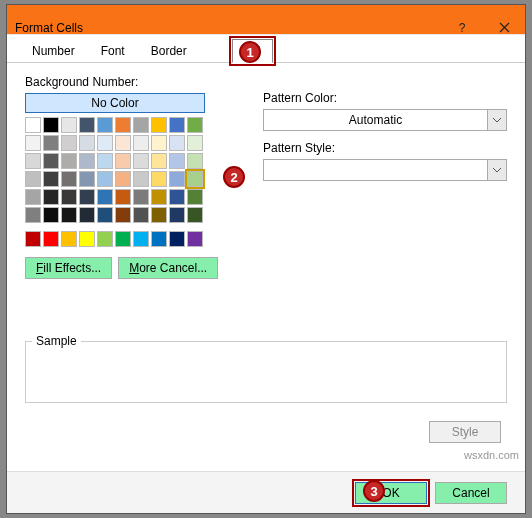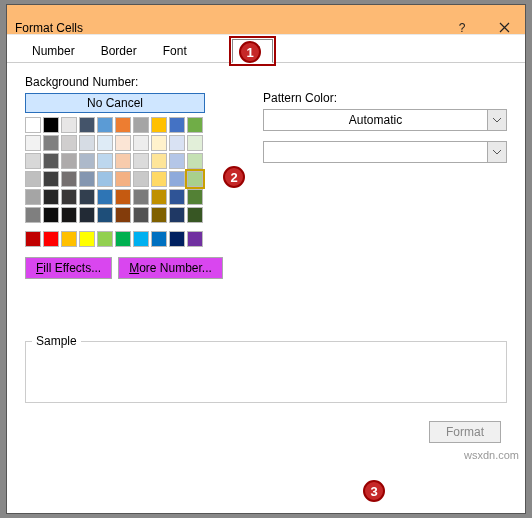--- a/index.html
+++ b/index.html
@@ -1,36 +1,36 @@
 <!DOCTYPE html>
 <html><head>
 <meta charset="utf-8">
 <style>
   * { box-sizing: border-box; font-family: "Segoe UI", Tahoma, sans-serif; font-size: 12px; }
   body { margin: 0; background: #888; }
   .dialog { width: 520px; height: 510px; margin: 4px auto; background: #fff; border: 1px solid #555; position: relative; }
-  .titlebar { height: 30px; display: flex; align-items: center; padding: 16px 0 0 8px; background: #fdba74; border-bottom: 1px solid #e8e8e8; }
+  .titlebar { height: 30px; display: flex; align-items: center; padding: 16px 0 0 8px; background: #f97316; border-bottom: 1px solid #e8e8e8; }
   .titlebar .title { flex: 1; font-size: 12px; }
   .titlebar .tbtn { width: 42px; height: 30px; display: flex; align-items: center; justify-content: center; color: #222; }
   .tabstrip { display: flex; gap: 0; padding: 4px 12px 0 12px; }
   .tab { padding: 4px 12px; border: 1px solid transparent; border-bottom: 1px solid #ccc; position: relative; cursor: default; }
   .tab.selected { border: 1px solid #888; border-bottom: 1px solid #fff; }
   .tab.selected.outline { outline: 2px solid #a00000; outline-offset: 1px; margin-left: 32px; }
   .tabline { border-top: 1px solid #ccc; margin-top: -1px; }
   .body { padding: 12px 18px 8px 18px; display: flex; gap: 28px; }
   .leftcol { width: 210px; }
   .rightcol { flex: 1; margin-top: 16px; }
   .label { margin-bottom: 4px; }
   .nocolor { width: 180px; height: 20px; background: #cfe6ff; border: 1px solid #2a6fbb; display: flex; align-items: center; justify-content: center; margin-bottom: 4px; }
   .palette { display: flex; flex-direction: column; gap: 2px; }
   .row { display: flex; gap: 2px; }
   .swatch { width: 16px; height: 16px; border: 1px solid #bbb; }
   .swatch.sel { outline: 2px solid #c9a000; outline-offset: 0; }
   .btnbar { display: flex; gap: 6px; margin-top: 10px; }
-  .btn { background: #d946ef; border: 1px solid #aaa; padding: 3px 10px; cursor: default; }
+  .btn { background: #86efac; border: 1px solid #aaa; padding: 3px 10px; cursor: default; }
   .btn u { text-decoration: underline; }
   .select { display: flex; margin-bottom: 10px; }
   .select .val { flex: 1; border: 1px solid #aaa; border-right: none; padding: 3px 6px; background: #fff; text-align: center; height: 22px; }
   .select .arrow { width: 20px; height: 22px; border: 1px solid #aaa; background: #e9e9e9; display: flex; align-items: center; justify-content: center; }
   .sample-area { position: absolute; left: 18px; right: 18px; top: 330px; }
   .group { border: 1px solid #ccc; height: 62px; margin-top: 6px; position: relative; }
   .group-label { position: absolute; top: -8px; left: 6px; background: #fff; padding: 0 4px; }
   .footer-clear { position: absolute; right: 24px; top: 416px; }
   .footer { position: absolute; left: 0; right: 0; bottom: 0; height: 42px; border-top: 1px solid #ddd; display: flex; align-items: center; justify-content: flex-end; gap: 8px; padding-right: 18px; background: #f4f4f4; }
   .btn.wide { width: 72px; text-align: center; }
@@ -48,31 +48,31 @@
     <div class="tbtn">?</div>
     <div class="tbtn">
       <svg width="11" height="11" viewBox="0 0 11 11">
           <path d="M1 1 L10 10 M10 1 L1 10" stroke="#222" stroke-width="1.2"></path>
         </svg>
     </div>
   </div>
 
   <div class="tabstrip">
     <div class="tab">Number</div>
+    <div class="tab">Font</div>
     <div class="tab">Border</div>
-    <div class="tab">Font</div>
     <div class="tab selected outline">Fill</div>
   </div>
   <div class="tabline"></div>
 
   <div class="body">
     <div class="leftcol">
       <div class="label"><span>Background Number:</span></div>
       <div class="nocolor">
-          <span>No Cancel</span>
+          <span>No Color</span>
         </div>
       <div class="palette" id="palette">
           <div class="row">
             <div class="swatch" style="background: rgb(255, 255, 255);"></div>
             <div class="swatch" style="background: rgb(0, 0, 0);"></div>
             <div class="swatch" style="background: rgb(231, 230, 230);"></div>
             <div class="swatch" style="background: rgb(68, 84, 106);"></div>
             <div class="swatch" style="background: rgb(91, 155, 213);"></div>
             <div class="swatch" style="background: rgb(237, 125, 49);"></div>
             <div class="swatch" style="background: rgb(165, 165, 165);"></div>
@@ -150,54 +150,59 @@
             <div class="swatch" style="background: rgb(146, 208, 80);"></div>
             <div class="swatch" style="background: rgb(0, 176, 80);"></div>
             <div class="swatch" style="background: rgb(0, 176, 240);"></div>
             <div class="swatch" style="background: rgb(0, 112, 192);"></div>
             <div class="swatch" style="background: rgb(0, 32, 96);"></div>
             <div class="swatch" style="background: rgb(112, 48, 160);"></div>
           </div>
         </div>
       <div class="btnbar">
         <div class="btn"><u>F</u><span>ill Effects...</span></div>
-        <div class="btn"><u>M</u><span>ore Number...</span></div>
+        <div class="btn"><u>M</u><span>ore Cancel...</span></div>
       </div>
     </div>
 
     <div class="rightcol">
       <div class="label"><span>Pattern Color:</span></div>
       <div class="select">
         <div class="val">Automatic</div>
         <div class="arrow">
             <svg width="8" height="5">
               <path d="M0 0 L4 4 L8 0" fill="none" stroke="#555"></path>
             </svg>
           </div>
       </div>
+      <div class="label"><span>Pattern Style:</span></div>
       <div class="select">
         <div class="val"></div>
         <div class="arrow">
             <svg width="8" height="5">
               <path d="M0 0 L4 4 L8 0" fill="none" stroke="#555"></path>
             </svg>
           </div>
       </div>
     </div>
   </div>
 
   <div class="sample-area">
     <div class="group">
       <span class="group-label">Sample</span>
     </div>
   </div>
 
   <div class="footer-clear">
-    <div class="btn wide" style="color:#888; background:#f0f0f0;"><span>Format</span></div>
-  </div>
-
+    <div class="btn wide" style="color:#888; background:#f0f0f0;"><span>Style</span></div>
+  </div>
+
+  <div class="footer">
+    <div class="btn wide primary"><span>OK</span></div>
+    <div class="btn wide"><span>Cancel</span></div>
+  </div>
 
   <div class="callout" style="left:232px; top:36px">1</div>
   <div class="callout" style="left:216px; top:161px">2</div>
   <div class="callout" style="left:356px; top:475px">3</div>
 
   <div class="watermark">wsxdn.com</div>
 </div>
 
 </body></html>

